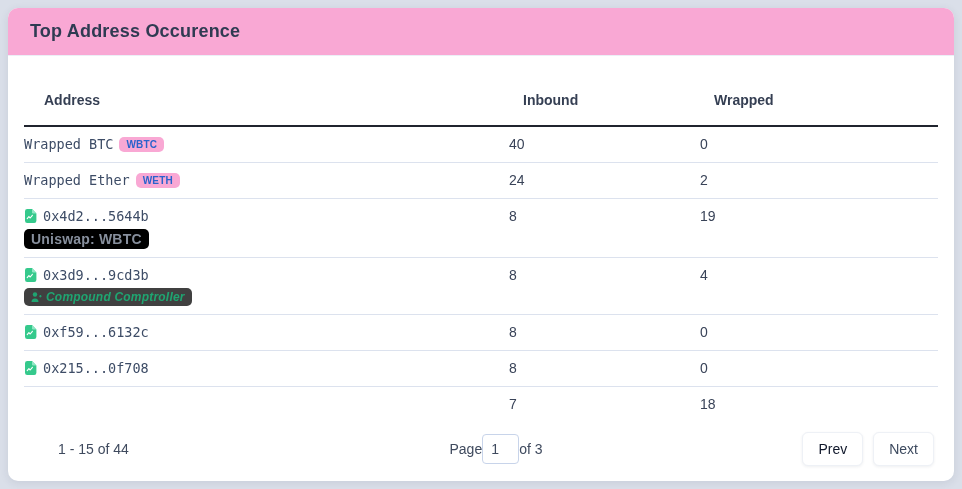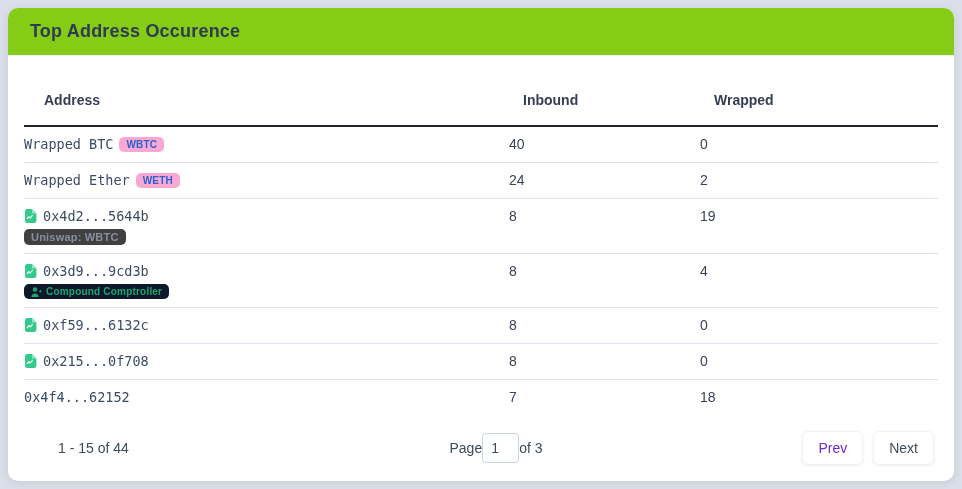--- a/index.html
+++ b/index.html
@@ -15,21 +15,21 @@
     width: 946px; height: 473px;
     background: #ffffff;
     border-radius: 10px;
     box-shadow: 0 2px 8px rgba(40,50,80,0.10);
     display: flex;
     flex-direction: column;
     overflow: hidden;
   }
   .card-header {
     height: 48px;
-    background: #84cc16;
+    background: #f9a8d4;
     border-bottom: 1px solid #eceff6;
     display: flex;
     align-items: center;
     padding: 0 22px;
     flex: 0 0 auto;
   }
   .card-title {
     font-size: 18px;
     font-weight: 700;
     color: #2f3b52;
@@ -85,22 +85,22 @@
     align-items: center;
     gap: 4px;
     font-size: 10px;
     font-weight: 700;
     border-radius: 5px;
     padding: 2px 7px;
     letter-spacing: 0.2px;
     white-space: nowrap;
   }
   .badge.token { background: #f9a8d4; color: #2a63cc; }
-  .badge.grey  { background: #404040; color: #878f9d; font-size: 11px; }
-  .badge.green { background: #0f172a; color: #1fa571; font-size: 10px; }
+  .badge.grey  { background: #000000; color: #878f9d; font-size: 14px; }
+  .badge.green { background: #404040; color: #1fa571; font-size: 12px; font-style: italic; }
   .badge-line { display: flex; }
   .user-icon { display: inline-flex; width: 11px; height: 10px; }
   .footer {
     flex: 0 0 auto;
     height: 60px;
     display: flex;
     align-items: center;
     padding: 0 20px 6px 22px;
   }
   .footer .left  { flex: 1; font-size: 14px; color: #3f4a5e; margin-left: 28px; }
@@ -121,21 +121,21 @@
     background: #ffffff;
     border: 1px solid #eef1f6;
     box-shadow: 0 1px 3px rgba(40,50,80,0.08);
     border-radius: 6px;
     padding: 8px 15px;
     font-size: 14px;
     font-weight: 500;
     font-family: "Liberation Sans", sans-serif;
     cursor: pointer;
   }
-  .pg-btn.prev { color: #6d28d9; }
+  .pg-btn.prev { color: #0f172a; }
   .pg-btn.next { color: #3d4a5f; }
 </style>
 </head>
 <body>
 
 <div class="card">
 
   <div class="card-header">
     <div class="card-title">Top Address Occurence</div>
   </div>
@@ -248,23 +248,20 @@
           </span>
           <span class="addr-text">0x215...0f708</span>
         </div>
       </div>
       <div class="num-cell">8</div>
       <div class="num-cell">0</div>
     </div>
 
     <div class="row">
       <div class="addr-cell">
-        <div class="addr-line">
-          <span class="addr-text">0x4f4...62152</span>
-        </div>
       </div>
       <div class="num-cell">7</div>
       <div class="num-cell">18</div>
     </div>
 
   </div>
 
   <div class="footer">
     <div class="left">1 - 15 of 44</div>
     <div class="center">

